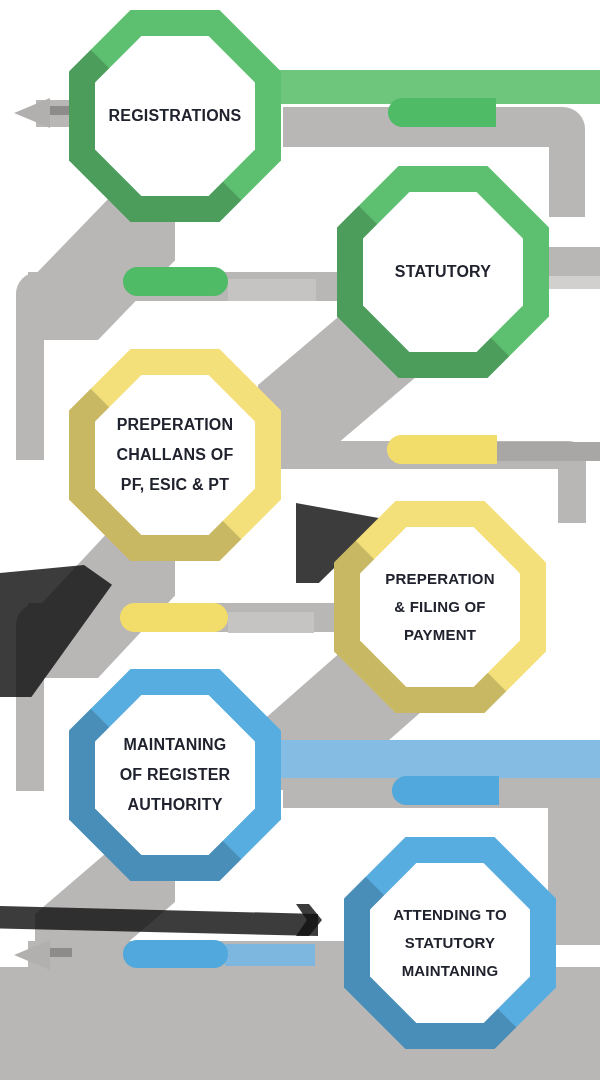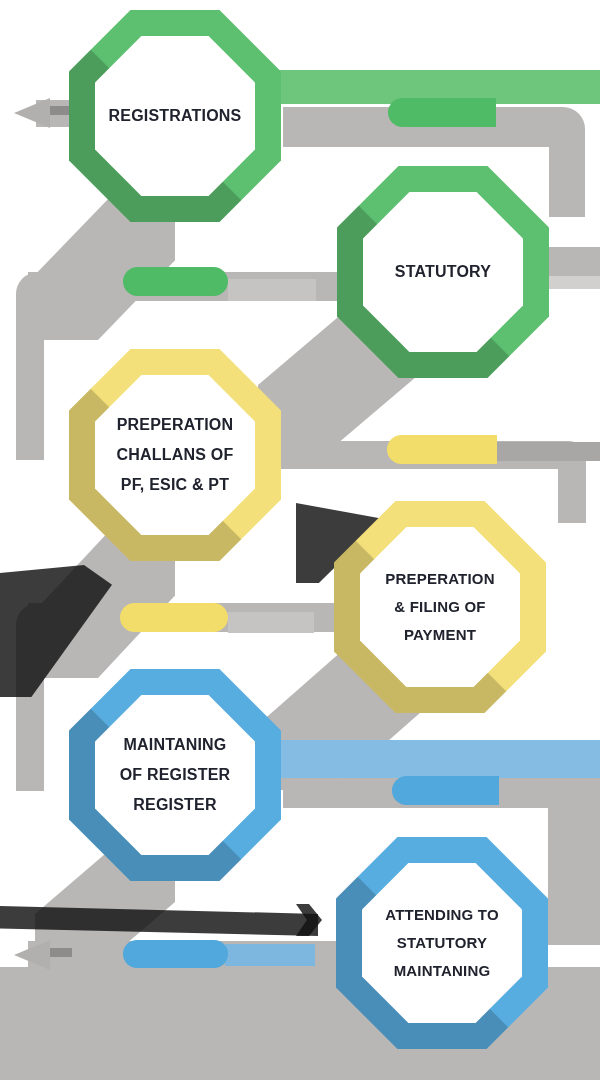--- a/index.html
+++ b/index.html
@@ -75,21 +75,21 @@
   .white-oct{position:absolute;left:26px;top:26px;width:160px;height:160px;background:#ffffff;
     display:flex;flex-direction:column;align-items:center;justify-content:center;text-align:center;}
   .ring-green{background:#5dbf70;}
   .ring-yellow{background:#f4e07a;}
   .ring-blue{background:#58ade0;}
   .n1{left:69px;top:10px;}
   .n2{left:337px;top:166px;}
   .n3{left:69px;top:349px;}
   .n4{left:334px;top:501px;}
   .n5{left:69px;top:669px;}
-  .n6{left:336px;top:837px;border-radius:31px;}
+  .n6{left:344px;top:837px;border-radius:31px;}
   .label{font-weight:700;color:#20232e;font-size:16px;line-height:30px;letter-spacing:0.2px;}
   .label span{display:block;}
   .label-4{font-size:15px;line-height:28px;}
 </style>
 </head>
 <body>
 
 <div class="canvas">
 
   <div class="abs gray g-r1-stub"></div>
@@ -187,21 +187,21 @@
     </div>
   </div>
 
   <div class="abs node n5">
     <div class="ring oct ring-blue"></div>
     <div class="ring-shade oct"></div>
     <div class="white-oct oct">
       <div class="label">
         <span>MAINTANING</span>
         <span>OF REGISTER</span>
-        <span>REGISTER</span>
+        <span>AUTHORITY</span>
       </div>
     </div>
   </div>
 
   <div class="abs node n6">
     <div class="ring oct ring-blue"></div>
     <div class="ring-shade oct"></div>
     <div class="white-oct oct">
       <div class="label label-4">
         <span>ATTENDING TO</span>

